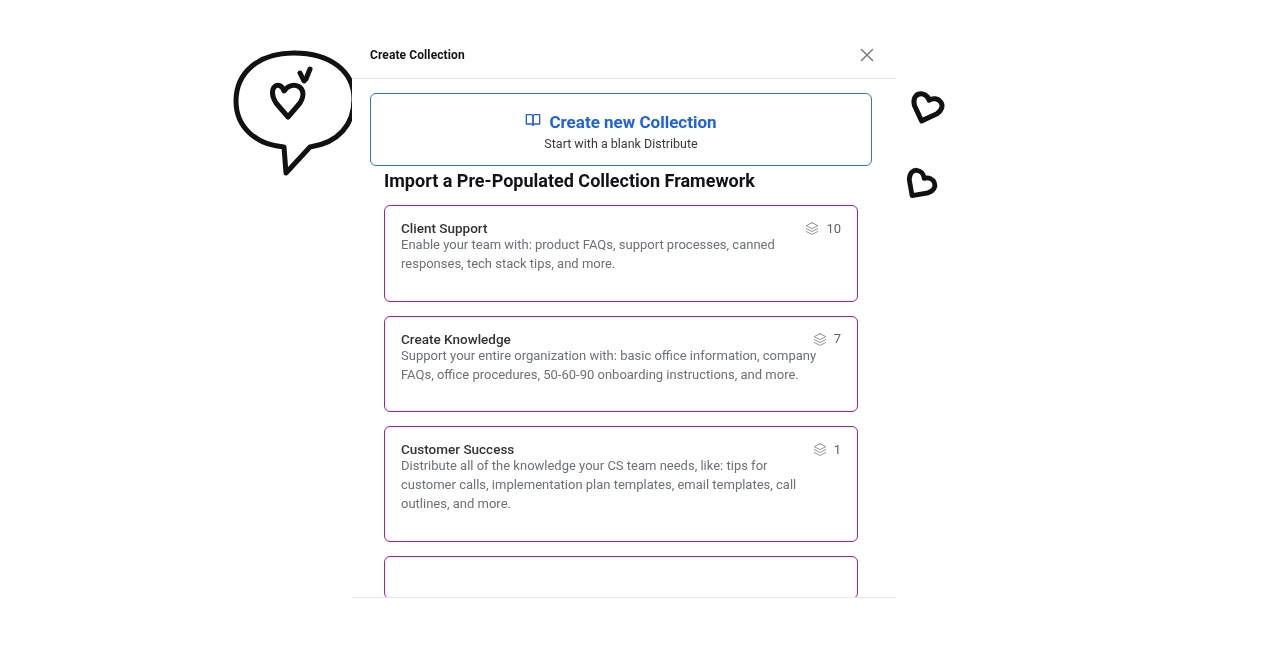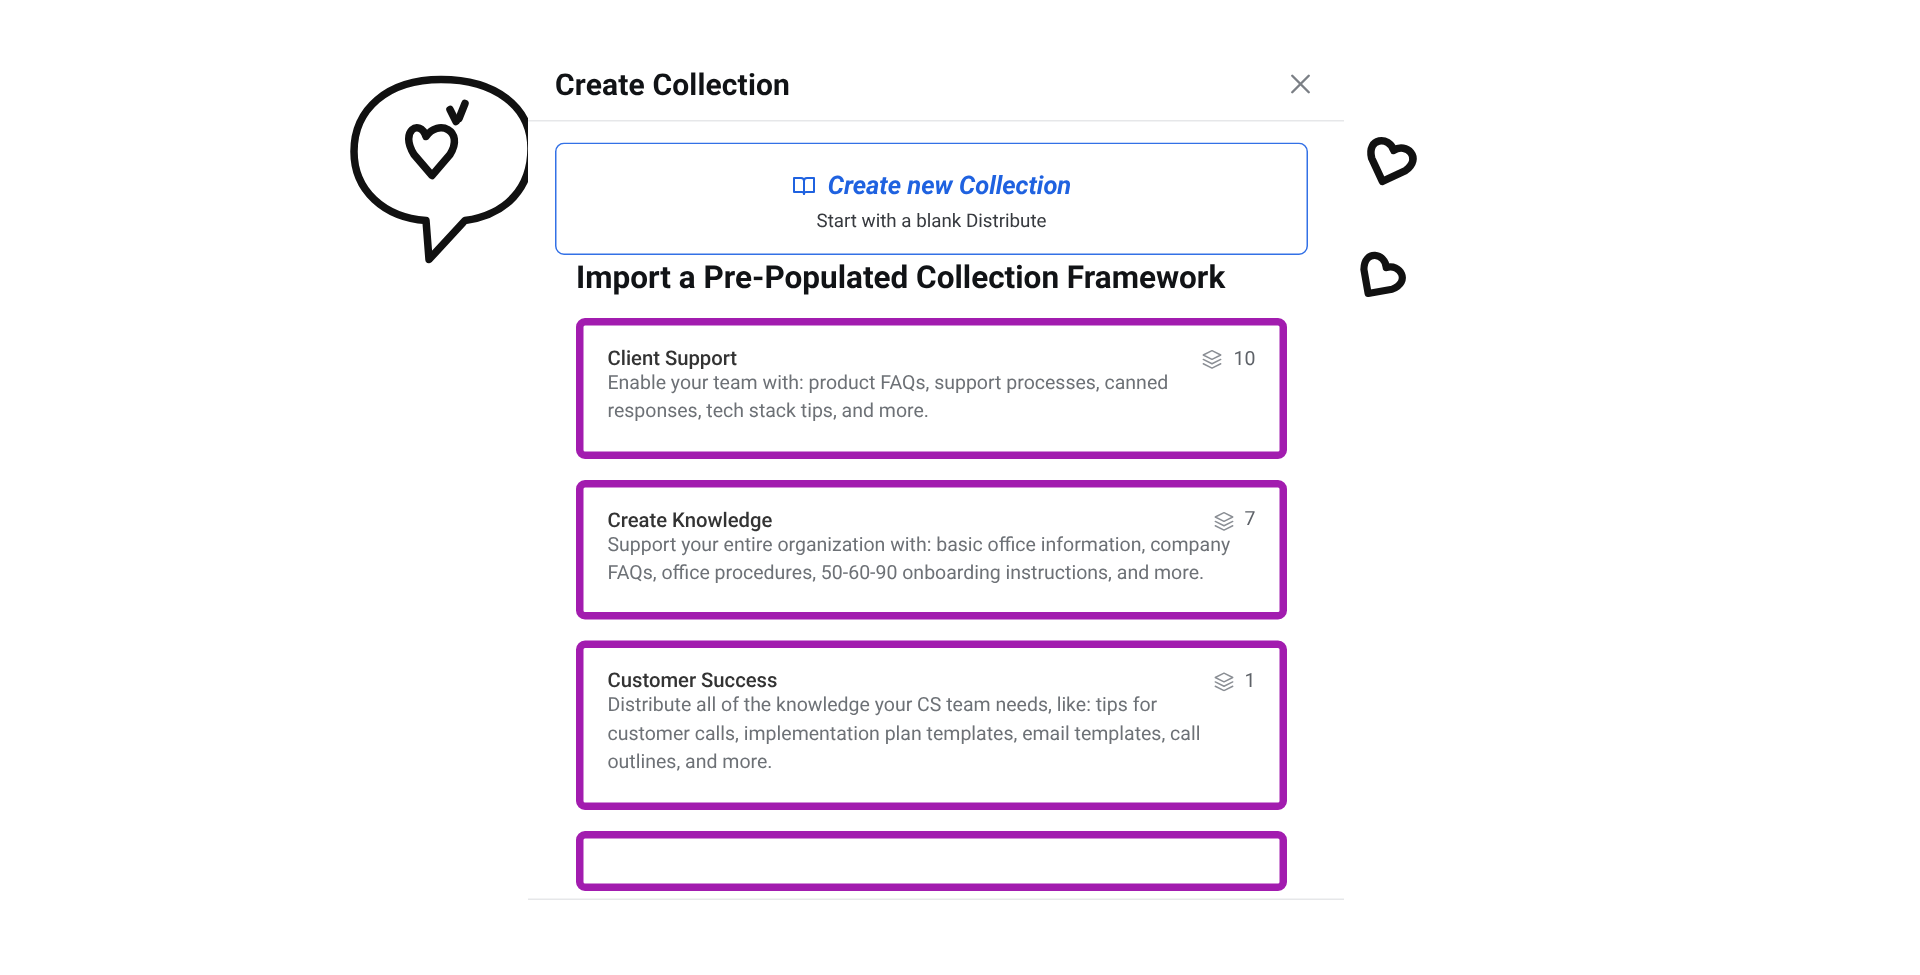--- a/index.html
+++ b/index.html
@@ -22,21 +22,21 @@
 
     .dialog-header {
       display: flex;
       align-items: center;
       justify-content: space-between;
       padding: 14px 18px 12px 18px;
       border-bottom: 1px solid #e6e7e9;
     }
 
     .dialog-title {
-      font-size: 20px;
+      font-size: 12px;
       font-weight: 700;
       color: #111316;
       letter-spacing: 0.1px;
     }
 
     .close-btn {
       width: 22px;
       height: 22px;
       color: #7b7f85;
       cursor: pointer;
@@ -83,23 +83,21 @@
       padding: 18px 10px 14px 10px;
       text-align: center;
       cursor: pointer;
     }
 
     .primary-card-title {
       color: #1f62e0;
       font-weight: 700;
       font-size: 17px;
       display: inline-flex;
-      align-items: center;
       gap: 8px;
-      font-style: italic;
     }
 
     .primary-card-title svg {
       width: 16px;
       height: 16px;
     }
 
     .primary-card-sub {
       margin-top: 4px;
       font-size: 12.5px;
@@ -116,30 +114,30 @@
       font-size: 12px;
       letter-spacing: 0.5px;
     }
     .divider-line {
       width: 20px;
       height: 1px;
       background: #c9ccd0;
     }
 
     .section-title {
-      font-size: 21px;
+      font-size: 18px;
       font-weight: 700;
       color: #111316;
       margin: 4px 0 14px 14px;
     }
 
     .framework-card {
-      border: 5px solid #a21caf;
+      border: 1px solid #a21caf;
       border-radius: 6px;
-      padding: 14px 16px 16px 16px;
+      padding: 14px 16px 27px 16px;
       margin: 0 14px 14px 14px;
       cursor: pointer;
     }
 
     .framework-card .fc-top {
       display: flex;
       align-items: center;
       justify-content: space-between;
     }
 

